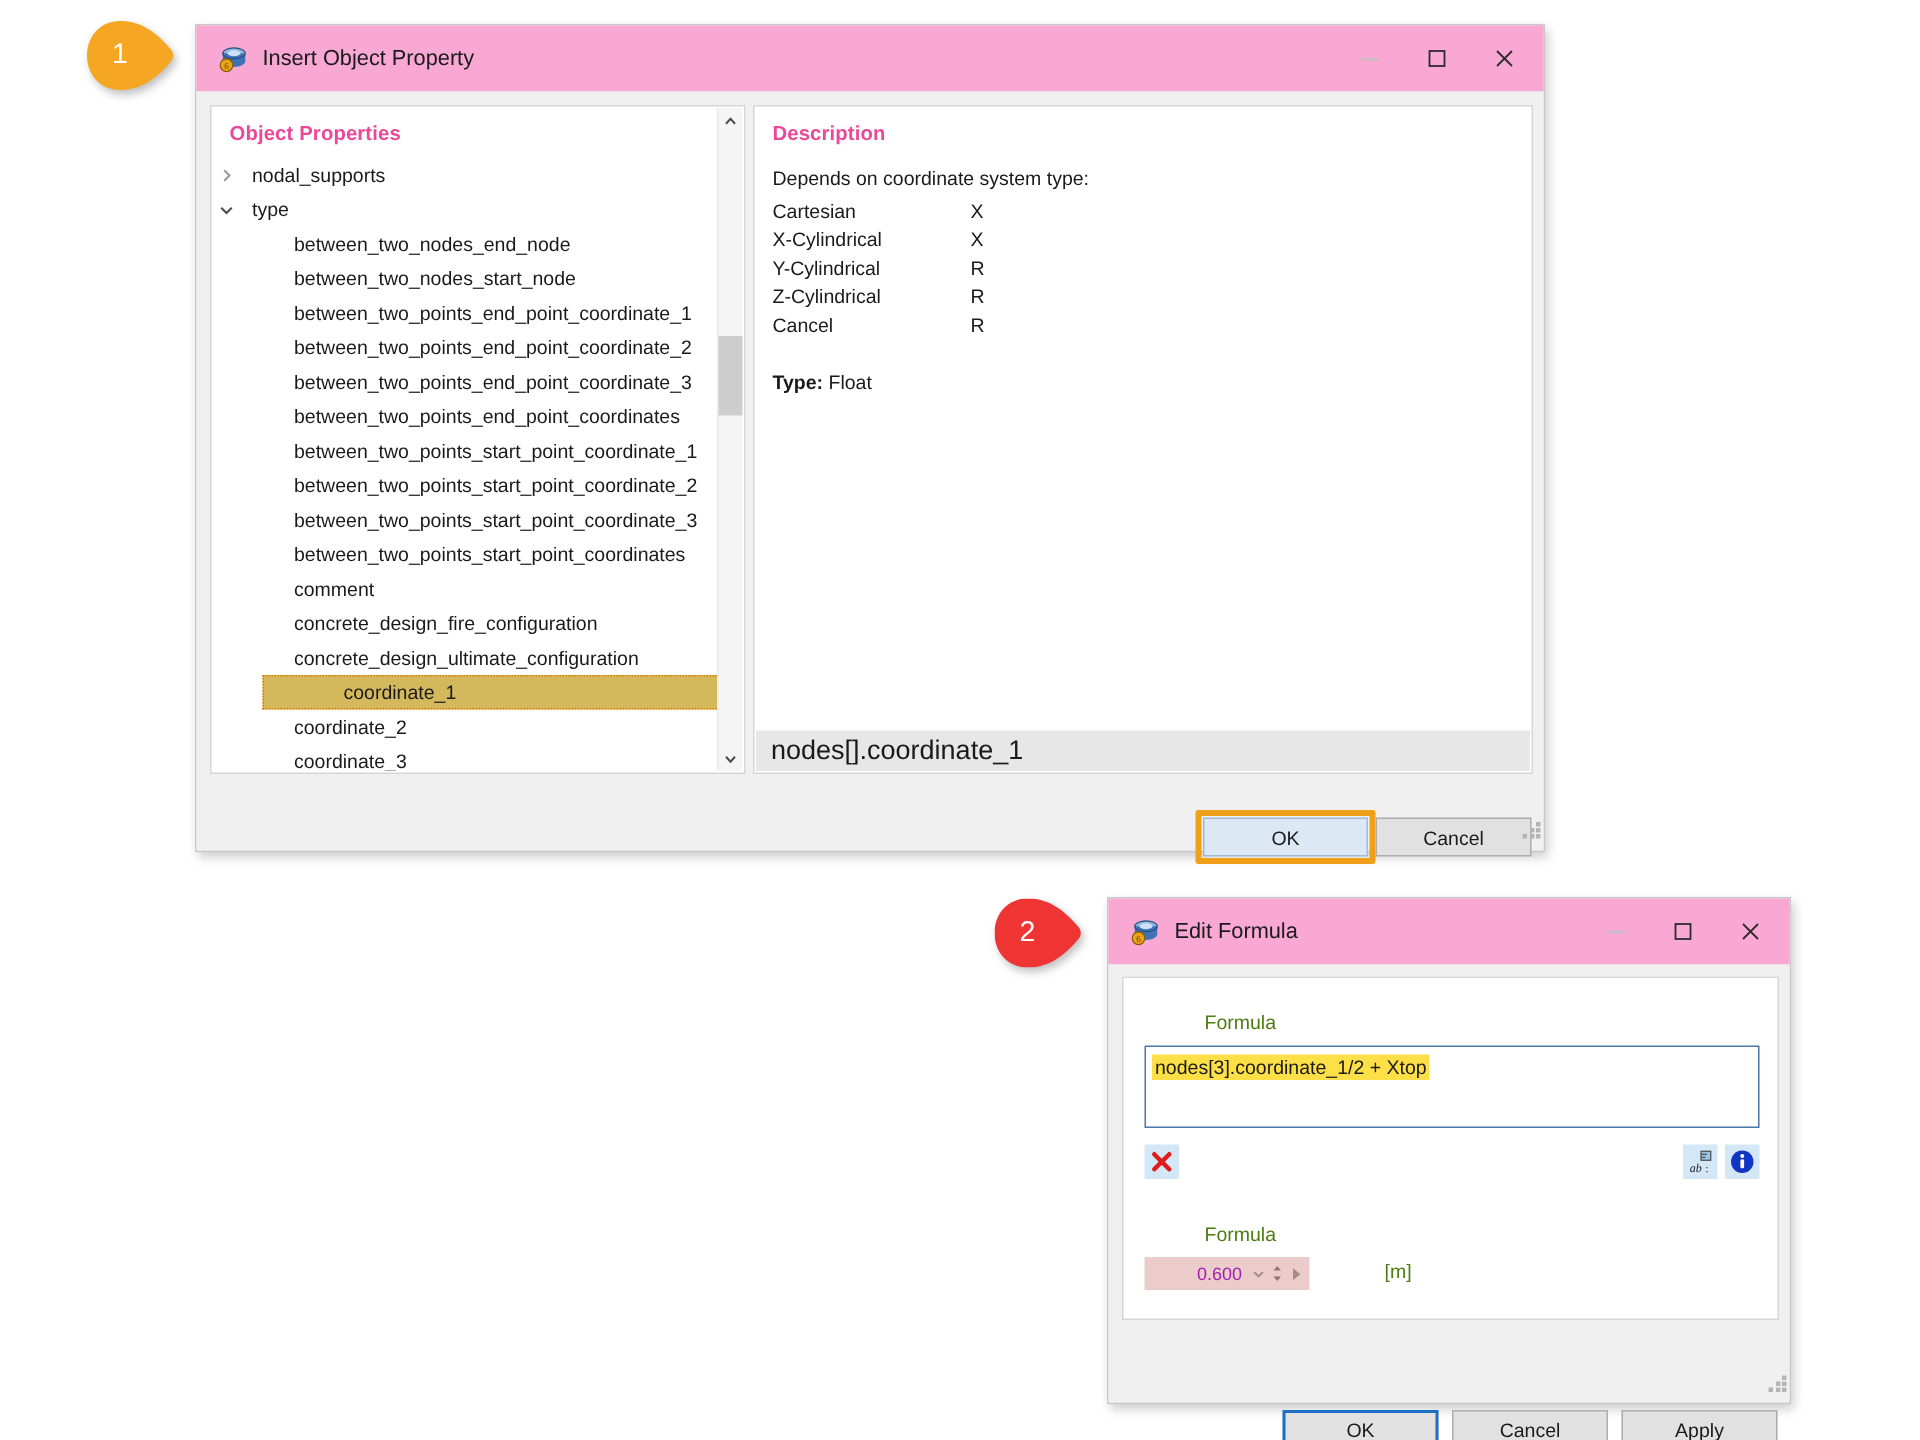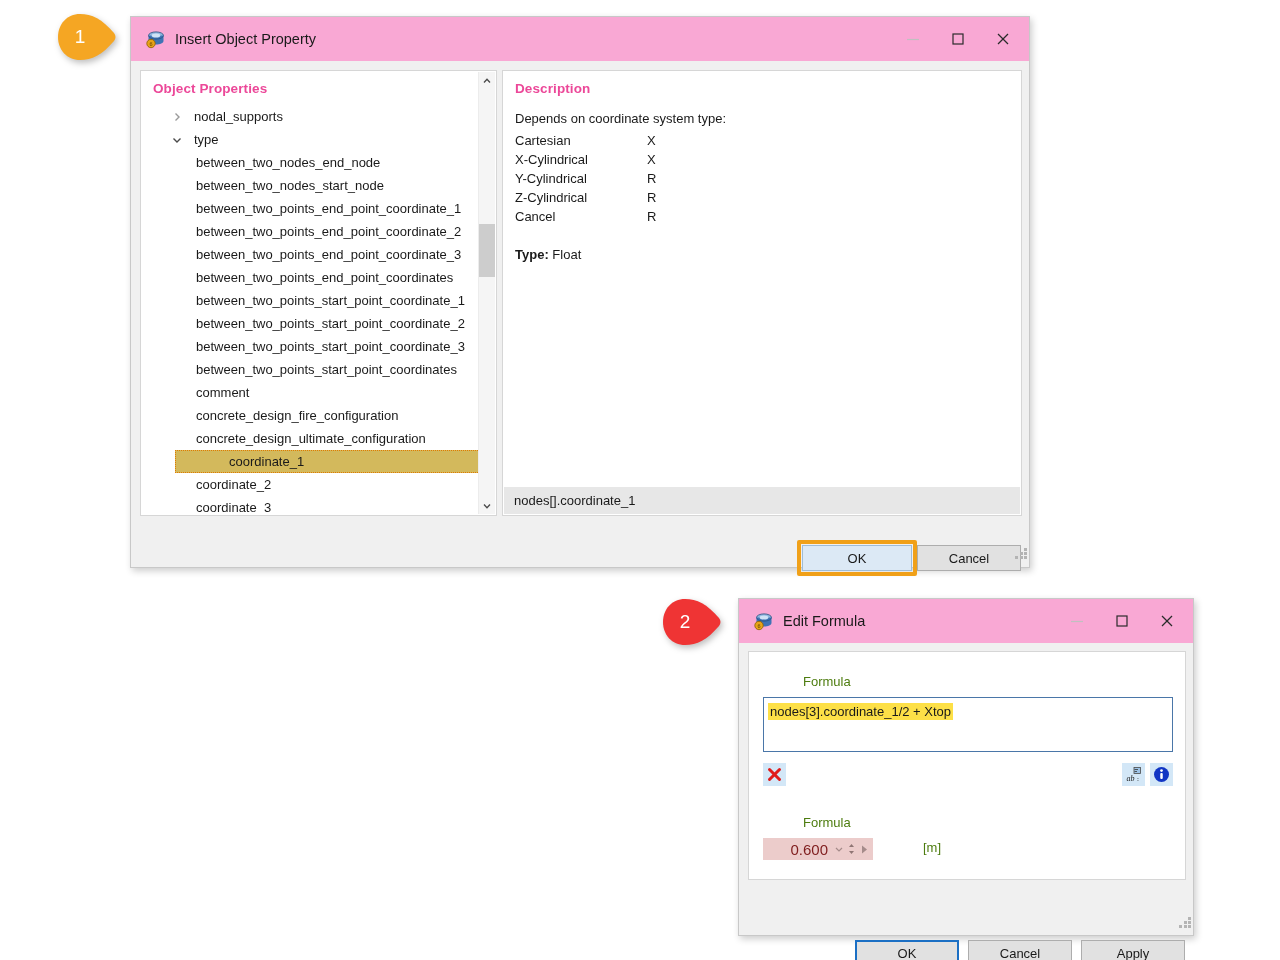--- a/index.html
+++ b/index.html
@@ -107,21 +107,21 @@
   .tree {
     position: absolute;
     left: 1px; top: 34px; right: 17px; bottom: 1px;
     overflow: hidden;
   }
   .tree-row {
     height: 23px;
     display: flex;
     align-items: center;
     box-sizing: border-box;
-    padding-left: 26px;
+    padding-left: 0;
     white-space: nowrap;
     font-size: 13px;
   }
   .tree-row.child { padding-left: 54px; }
   .tree-row.selected {
     background: #d3b95c;
     border: 1px dotted #e07b00;
     padding-left: 53px;
     margin-left: 33px;
     margin-right: -1px;
@@ -175,21 +175,21 @@
   .desc-type b { font-weight: bold; }
 
   .path-bar {
     position: absolute;
     left: 1px; right: 1px; bottom: 1px;
     height: 27px;
     background: #e7e7e7;
     display: flex;
     align-items: center;
     padding-left: 10px;
-    font-size: 13px;
+    font-size: 18px;
     box-sizing: border-box;
   }
 
   
   .btn {
     background: #e1e1e1;
     border: 1px solid #adadad;
     font-family: "Liberation Sans", sans-serif;
     font-size: 13px;
     color: #1a1a1a;
@@ -289,22 +289,22 @@
     width: 110px; height: 22px;
     background: #eccccb;
     display: flex;
     align-items: center;
     box-sizing: border-box;
   }
   #result-field .val {
     flex: 1;
     text-align: right;
     padding-right: 6px;
-    font-size: 15px;
-    color: #7f1d1d;
+    font-size: 12px;
+    color: #a21caf;
   }
   #result-field .ctl {
     display: flex;
     align-items: center;
     padding-right: 4px;
     color: #a58b8a;
   }
   #result-unit {
     position: absolute;
     left: 134px; top: 188px;

